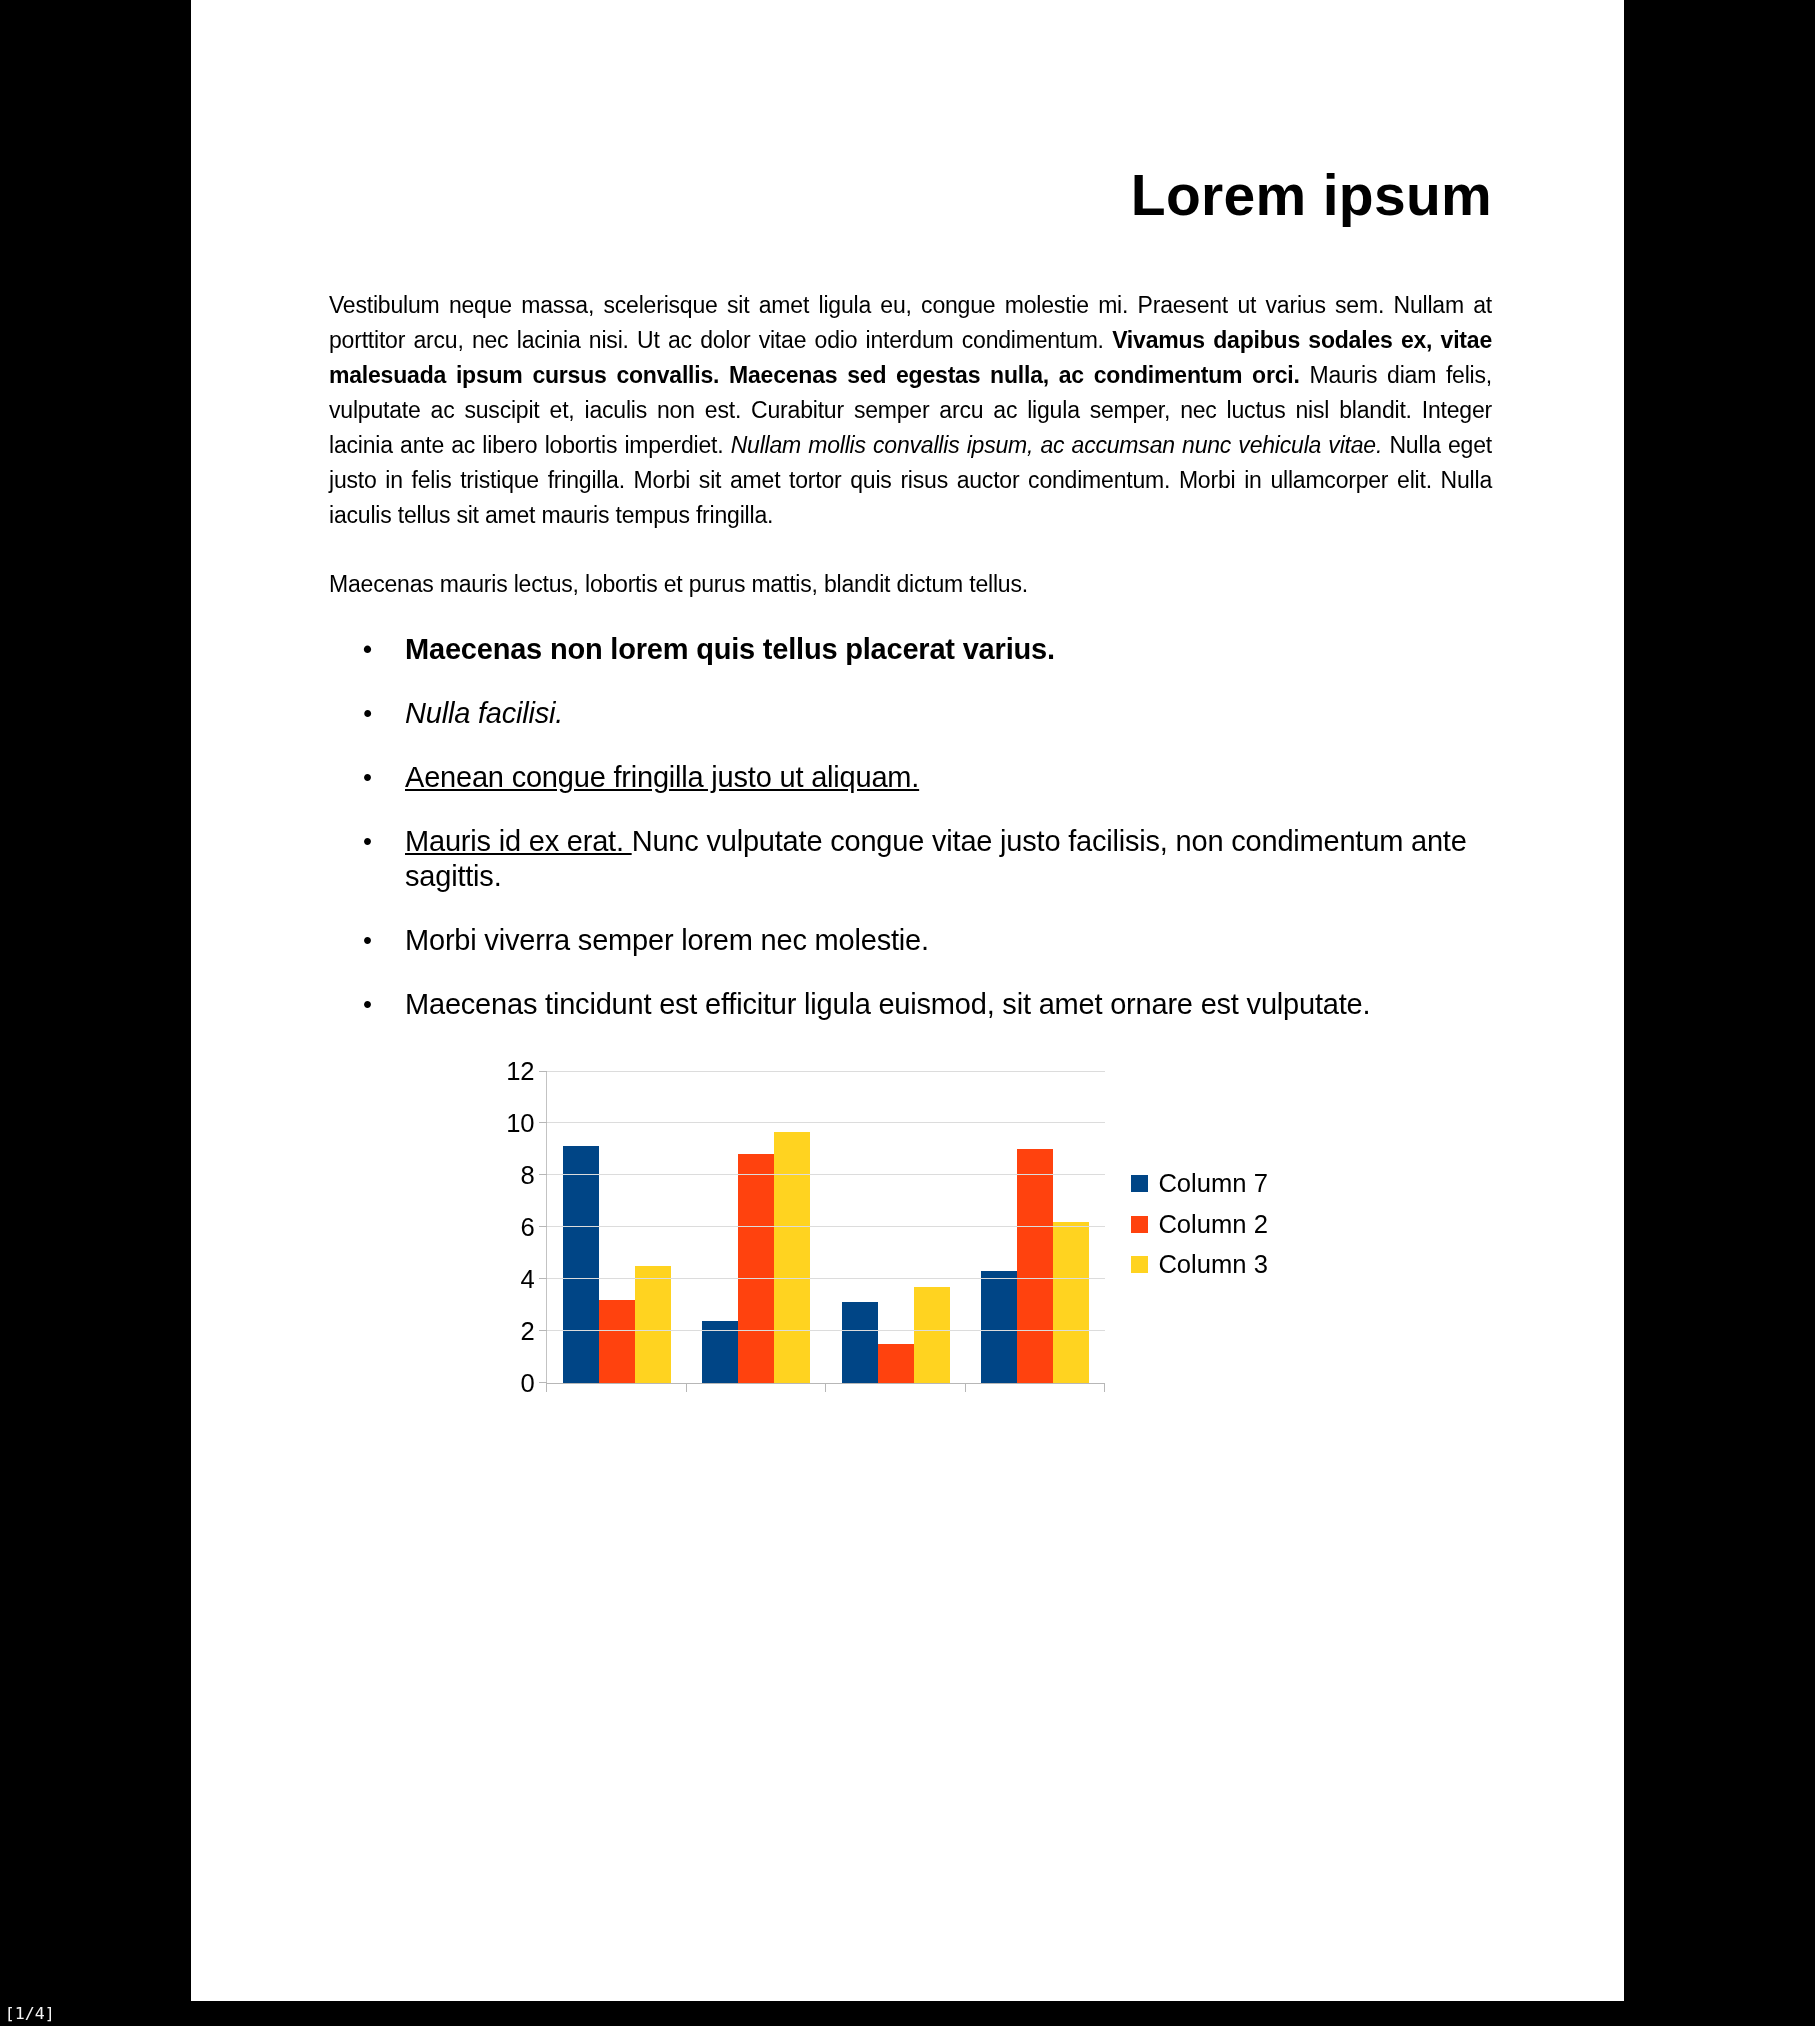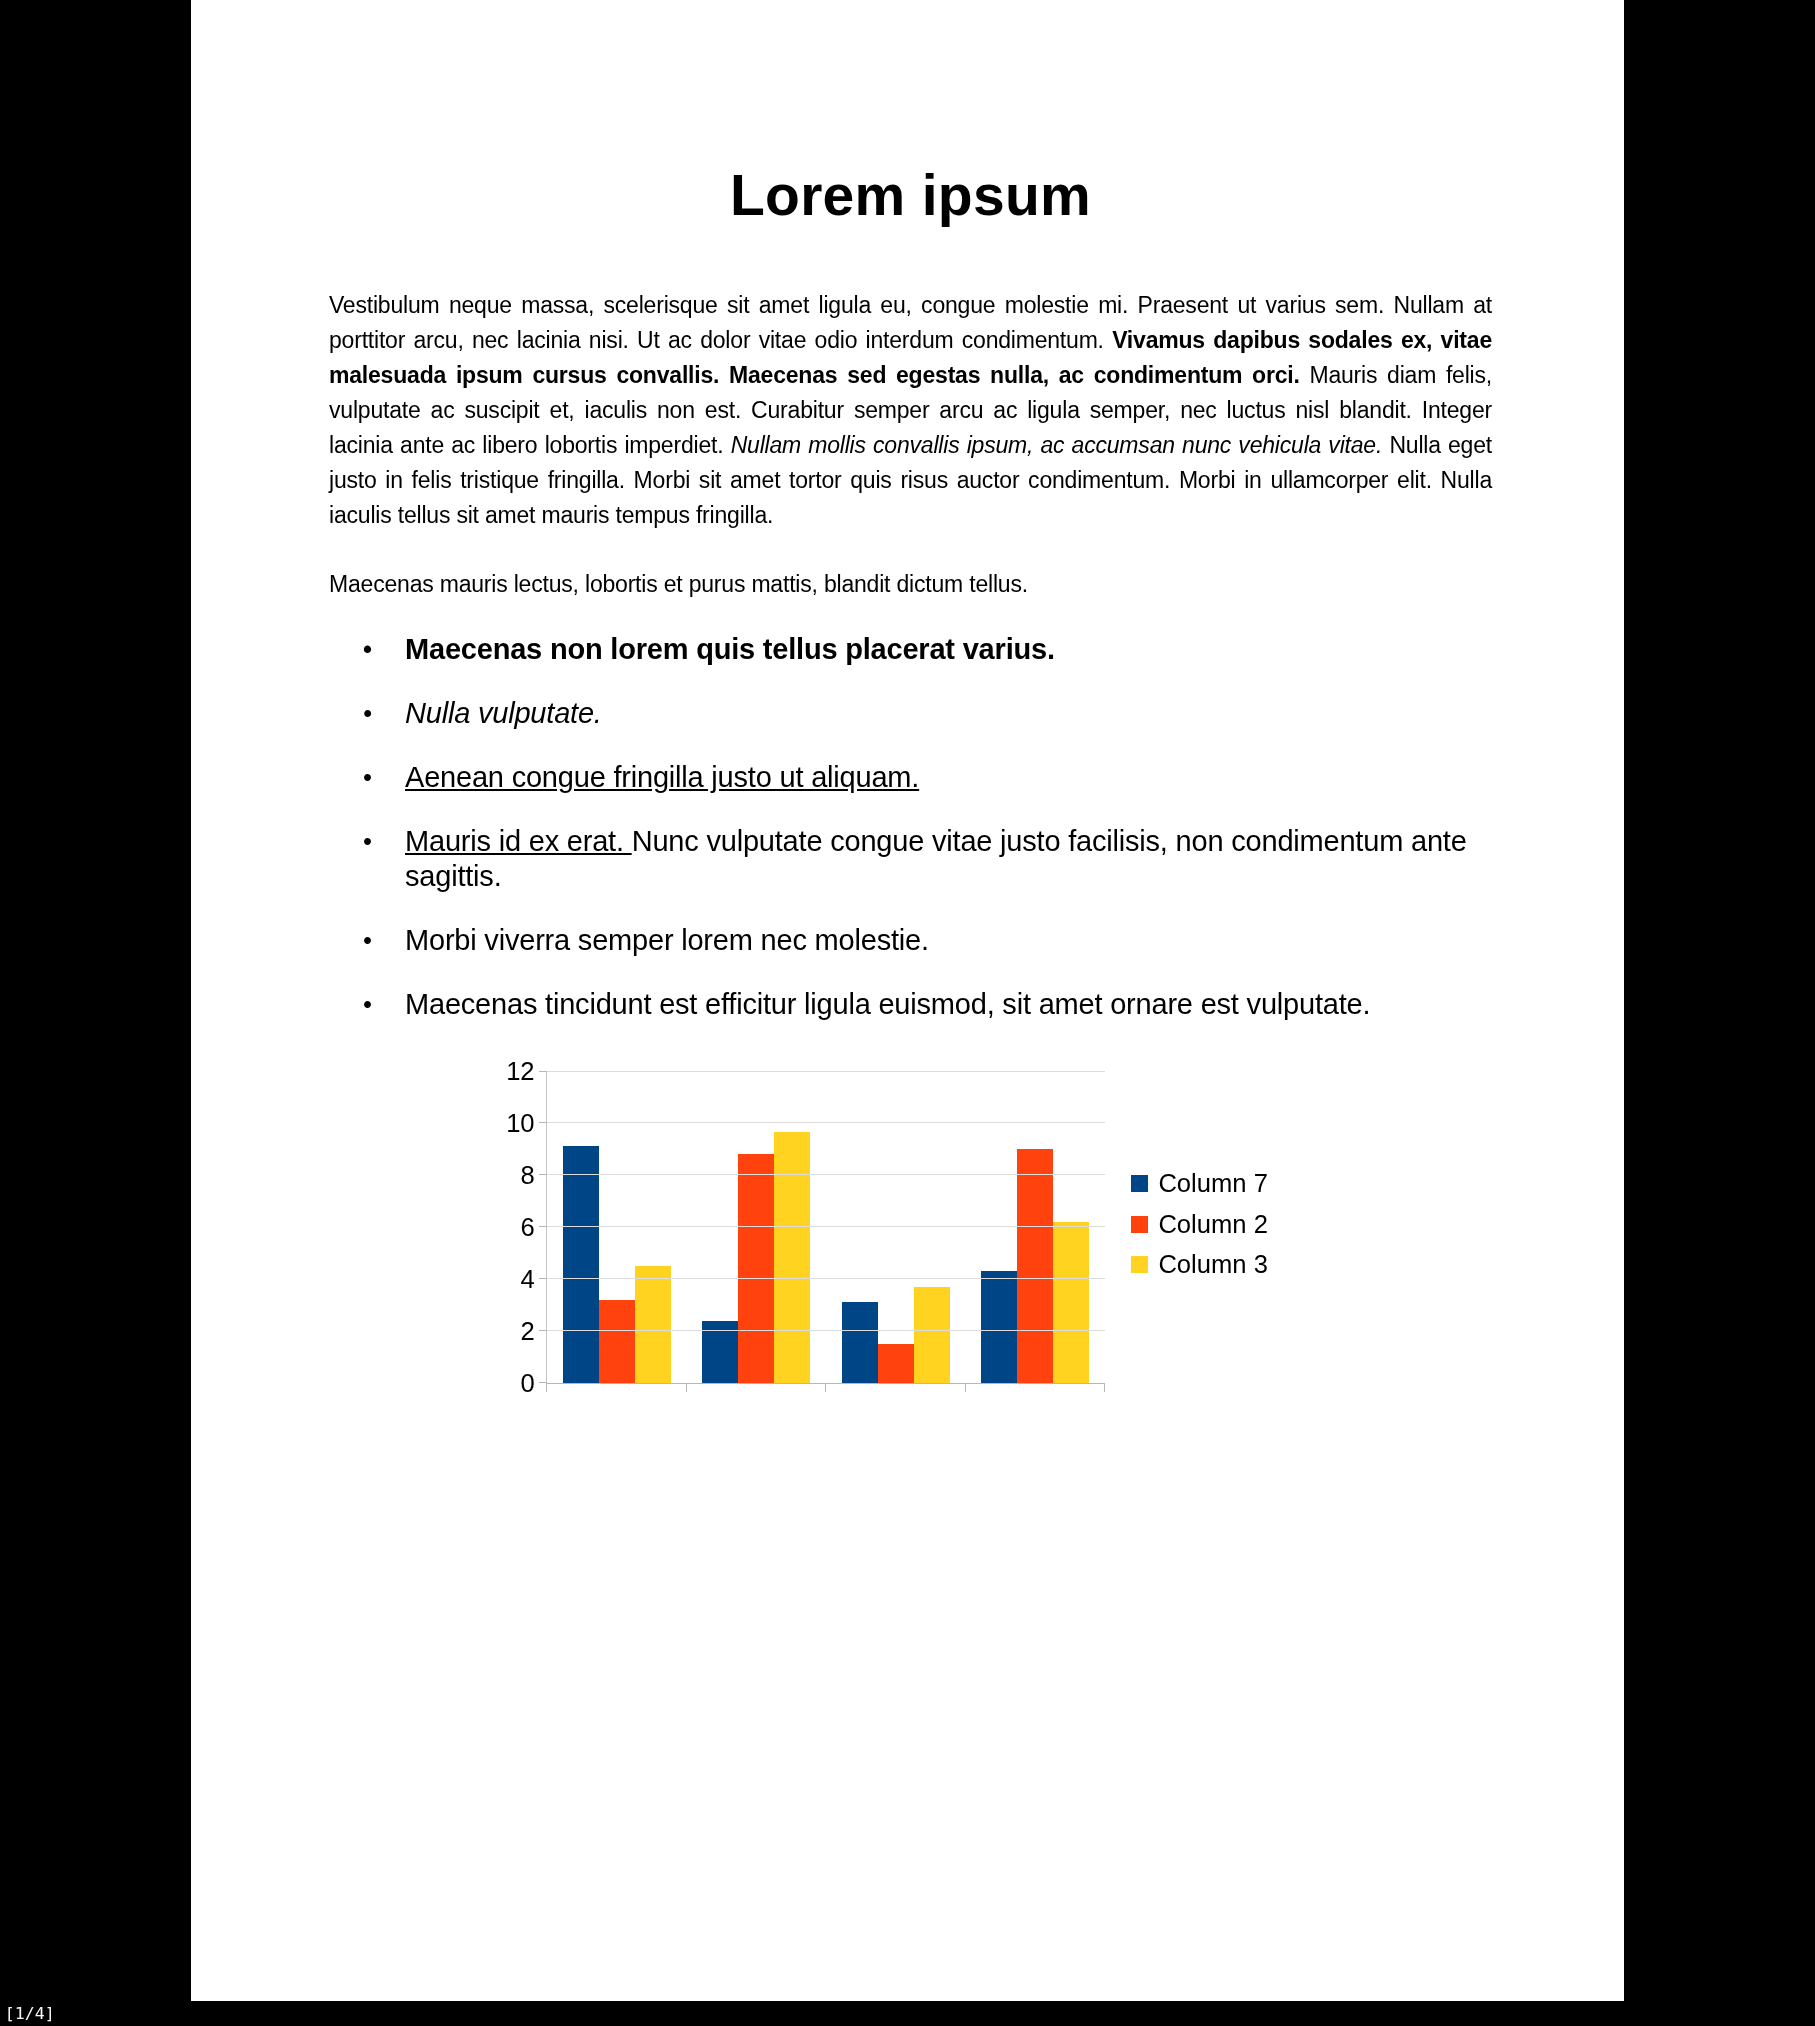--- a/index.html
+++ b/index.html
@@ -5,21 +5,21 @@
   html,body{margin:0;padding:0;}
   body{
     width:1815px;height:2026px;background:#000;position:relative;overflow:hidden;
     font-family:"Liberation Sans",sans-serif;color:#000;
   }
   .page{
     position:absolute;left:191px;top:0;width:1433px;height:2002px;background:#ffffff;
   }
   .content{padding:0 132px 0 138px;}
   .doc-title{
-    margin:161px 0 0;font-size:57px;line-height:1.2;font-weight:bold;text-align:center;
+    margin:161px 0 0;font-size:57px;line-height:1.2;font-weight:bold;text-align:right;
     letter-spacing:0.3px;
   }
   .doc-heading{
     margin:112px 0 0;font-size:40px;line-height:61px;font-weight:bold;text-indent:40px;
   }
   p.body{
     margin:59px 0 0;font-size:23px;line-height:35px;text-align:justify;letter-spacing:-0.2px;
   }
   p.body.second{margin-top:34px;}
   .bold{font-weight:bold;}
@@ -68,21 +68,21 @@
 
     <h1 class="doc-title">Lorem ipsum</h1>
 
 
     <p class="body"><span>Vestibulum neque massa, scelerisque sit amet ligula eu, congue molestie mi. Praesent ut varius sem. Nullam at porttitor arcu, nec lacinia nisi. Ut ac dolor vitae odio interdum condimentum. </span><span class="bold">Vivamus dapibus sodales ex, vitae malesuada ipsum cursus convallis. Maecenas sed egestas nulla, ac condimentum orci. </span><span>Mauris diam felis, vulputate ac suscipit et, iaculis non est. Curabitur semper arcu ac ligula semper, nec luctus nisl blandit. Integer lacinia ante ac libero lobortis imperdiet. </span><span class="italic">Nullam mollis convallis ipsum, ac accumsan nunc vehicula vitae. </span><span>Nulla eget justo in felis tristique fringilla. Morbi sit amet tortor quis risus auctor condimentum. Morbi in ullamcorper elit. Nulla iaculis tellus sit amet mauris tempus fringilla.</span></p>
 
     <p class="body second">Maecenas mauris lectus, lobortis et purus mattis, blandit dictum tellus.</p>
 
     <ul class="bullets">
         <li class="bold"><span>Maecenas non lorem quis tellus placerat varius.</span></li>
-        <li class="italic"><span>Nulla vulputate.</span></li>
+        <li class="italic"><span>Nulla facilisi.</span></li>
         <li><span class="u">Aenean congue fringilla justo ut aliquam. </span></li>
         <li><span class="u">Mauris id ex erat. </span><span>Nunc vulputate congue vitae justo facilisis, non condimentum ante sagittis.</span></li>
         <li><span>Morbi viverra semper lorem nec molestie.</span></li>
         <li><span>Maecenas tincidunt est efficitur ligula euismod, sit amet ornare est vulputate.</span></li>
       </ul>
 
     <div class="chart">
       <div class="y-axis">
           <div class="tick-label" style="top: 312px;">0</div>
           <div class="tick-label" style="top: 260px;">2</div>

